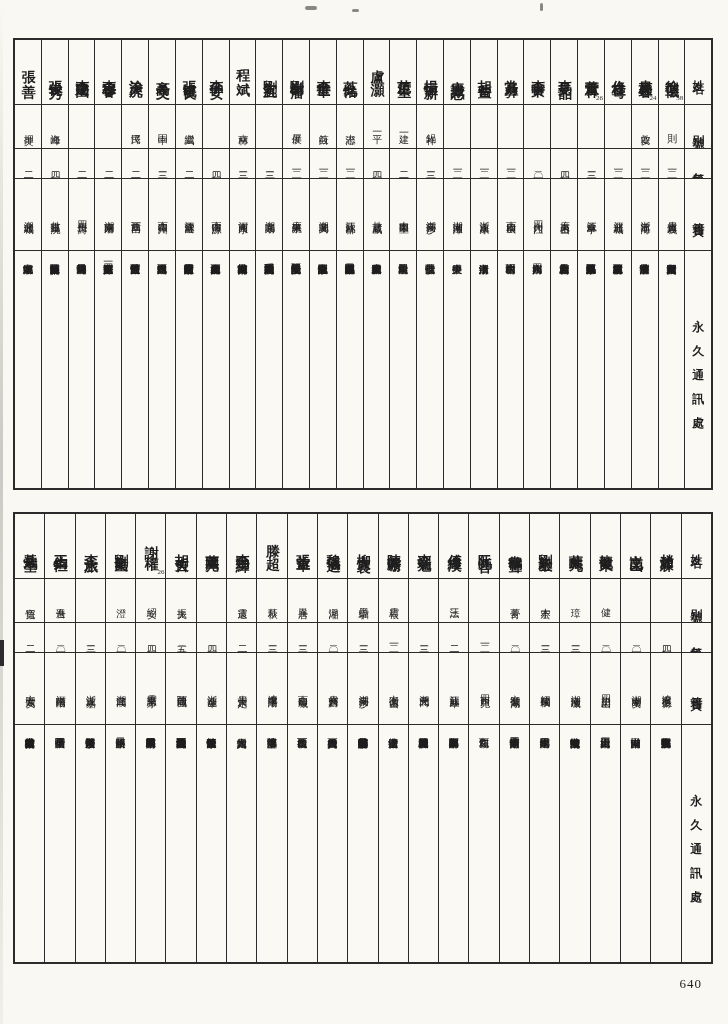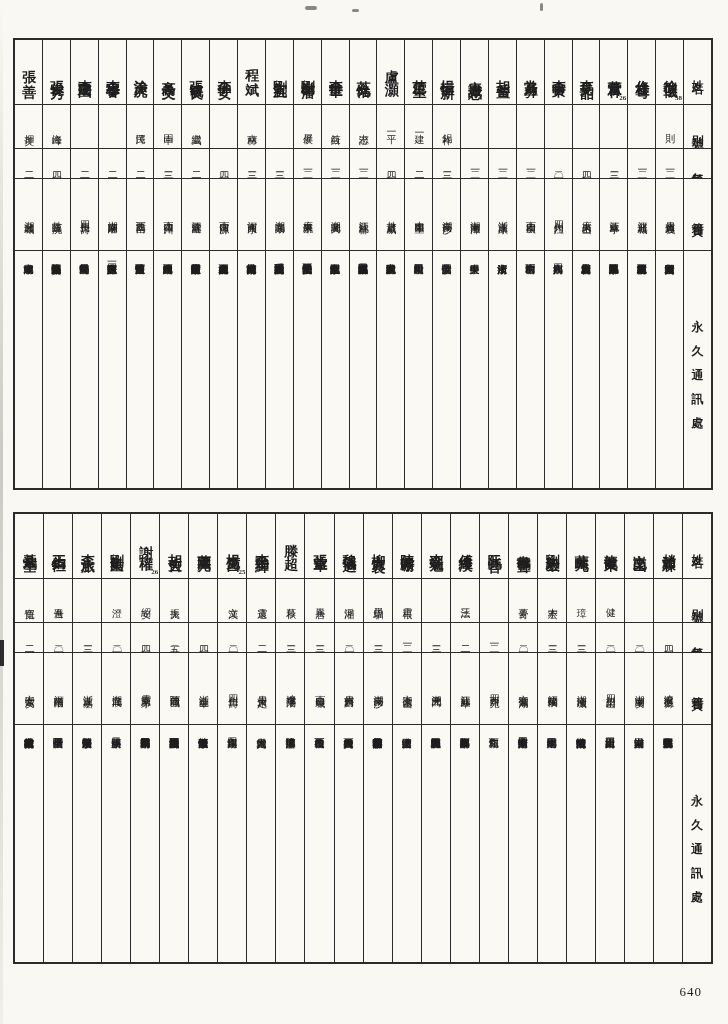--- a/index.html
+++ b/index.html
@@ -37,23 +37,23 @@
   .name  .vtext.n2{letter-spacing:13px;}
   .alias .vtext{font-size:10px;letter-spacing:1px;}
   .age   .vtext{font-size:10px;}
   .origin .vtext{font-size:10px;letter-spacing:1px;}
   .address .vtext{font-size:10px;line-height:1.1;max-height:160px;}
 
   .hcol .vtext{font-weight:bold;font-size:12px;letter-spacing:2px;}
   .hcol .cell.address{align-items:center;padding-top:0;}
   .hcol .vtext.spread{letter-spacing:24px;max-height:none;line-height:1;}
 
-  .note{position:absolute;right:1px;bottom:2px;font-size:7px;writing-mode:horizontal-tb;color:#333;font-weight:bold;}
+  .note{position:absolute;right:1px;bottom:2px;font-size:7px;writing-mode:horizontal-tb;color:#333;}
 
-  .page-number{position:absolute;right:26px;bottom:24px;font-size:13px;letter-spacing:1px;}
+  .page-number{position:absolute;right:26px;bottom:32px;font-size:13px;letter-spacing:1px;}
 </style>
 </head>
 <body>
 
 <div class="scan">
   <div class="edge-left"></div>
   <div class="speck" style="left:305px;top:6px;width:12px;height:4px;"></div>
   <div class="speck" style="left:352px;top:9px;width:7px;height:3px;"></div>
   <div class="speck" style="left:540px;top:3px;width:3px;height:8px;"></div>
   <div class="blot" style="left:0;top:640px;width:4px;height:26px;"></div>
@@ -446,20 +446,38 @@
         </div>
         <div class="cell origin">
           <span class="vtext">河北新城</span>
         </div>
         <div class="cell address">
           <span class="vtext">河北省新城縣西板家窩鎮</span>
         </div>
       </div>
       <div class="pcol">
         <div class="cell name">
+          <span class="vtext">婁桂馨</span>
+          <span class="note">24</span>
+        </div>
+        <div class="cell alias">
+          <span class="vtext">啟安</span>
+        </div>
+        <div class="cell age">
+          <span class="vtext">二一</span>
+        </div>
+        <div class="cell origin">
+          <span class="vtext">浙江寧海</span>
+        </div>
+        <div class="cell address">
+          <span class="vtext">浙江寧海桑洲轉婁家</span>
+        </div>
+      </div>
+      <div class="pcol">
+        <div class="cell name">
           <span class="vtext">徐型儀</span>
           <span class="note">38</span>
         </div>
         <div class="cell alias">
           <span class="vtext">則</span>
         </div>
         <div class="cell age">
           <span class="vtext">二一</span>
         </div>
         <div class="cell origin">
@@ -599,38 +617,20 @@
           <span class="vtext"></span>
         </div>
         <div class="cell age">
           <span class="vtext">二四</span>
         </div>
         <div class="cell origin">
           <span class="vtext">浙江金華</span>
         </div>
         <div class="cell address">
           <span class="vtext">浙江金華孝順鎮恆聚號轉</span>
-        </div>
-      </div>
-      <div class="pcol">
-        <div class="cell name">
-          <span class="vtext">楊克昌</span>
-          <span class="note">25</span>
-        </div>
-        <div class="cell alias">
-          <span class="vtext">文漢</span>
-        </div>
-        <div class="cell age">
-          <span class="vtext">二〇</span>
-        </div>
-        <div class="cell origin">
-          <span class="vtext">四川仁壽</span>
-        </div>
-        <div class="cell address">
-          <span class="vtext">四川仁壽汪家場</span>
         </div>
       </div>
       <div class="pcol">
         <div class="cell name">
           <span class="vtext">李勁緯</span>
         </div>
         <div class="cell alias">
           <span class="vtext">震遠</span>
         </div>
         <div class="cell age">

